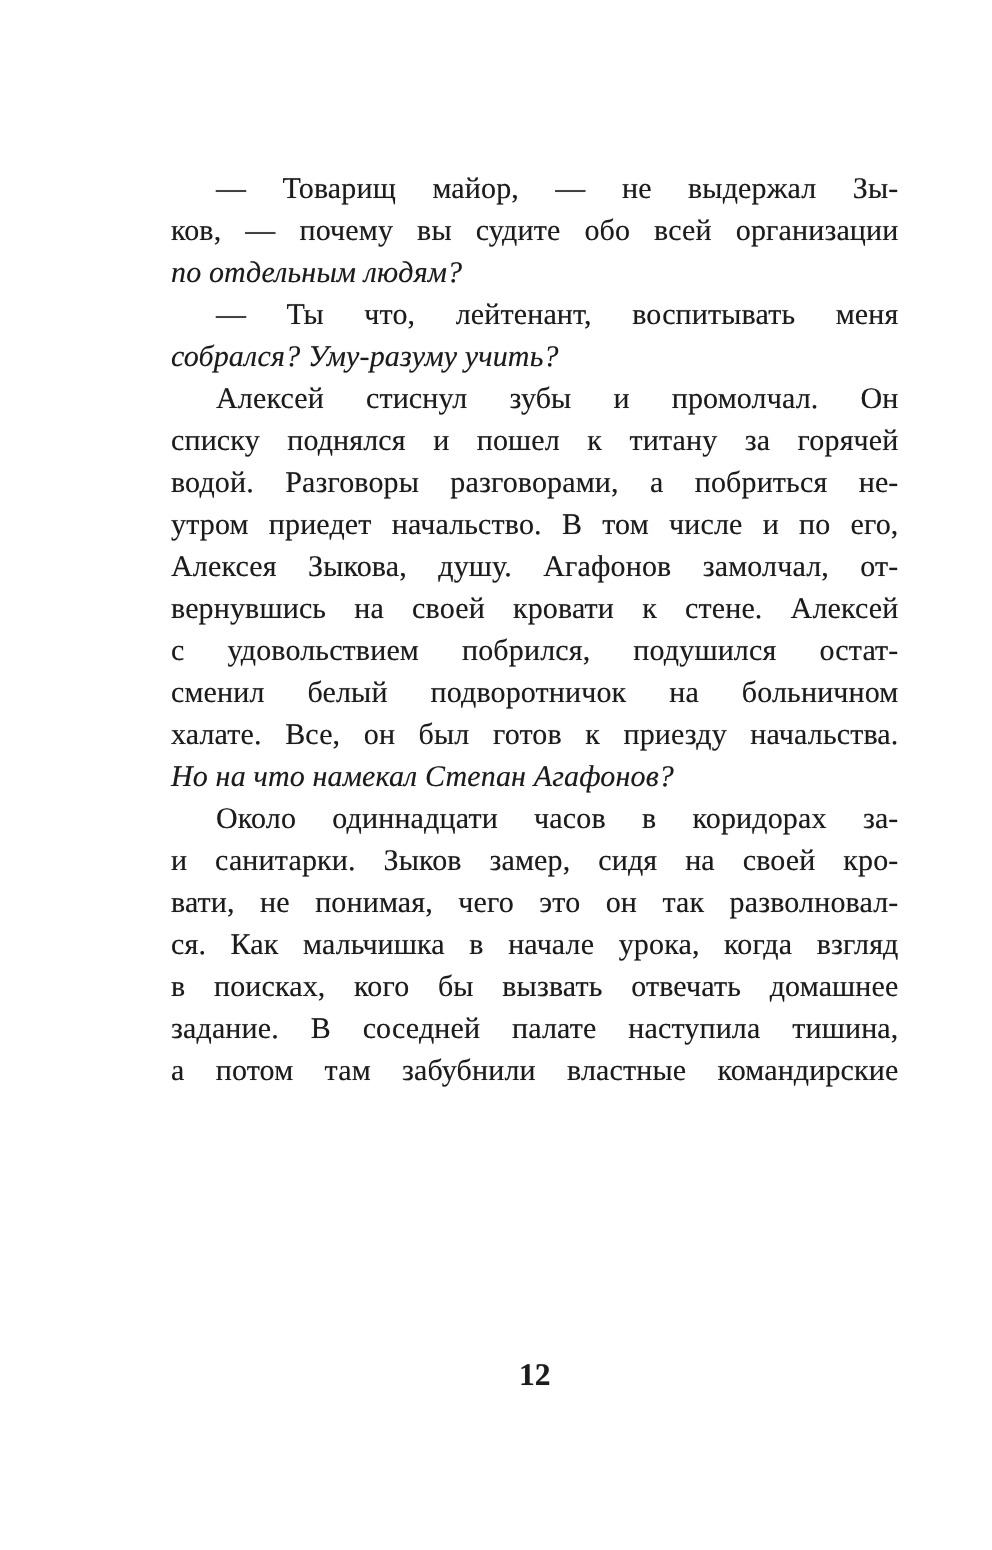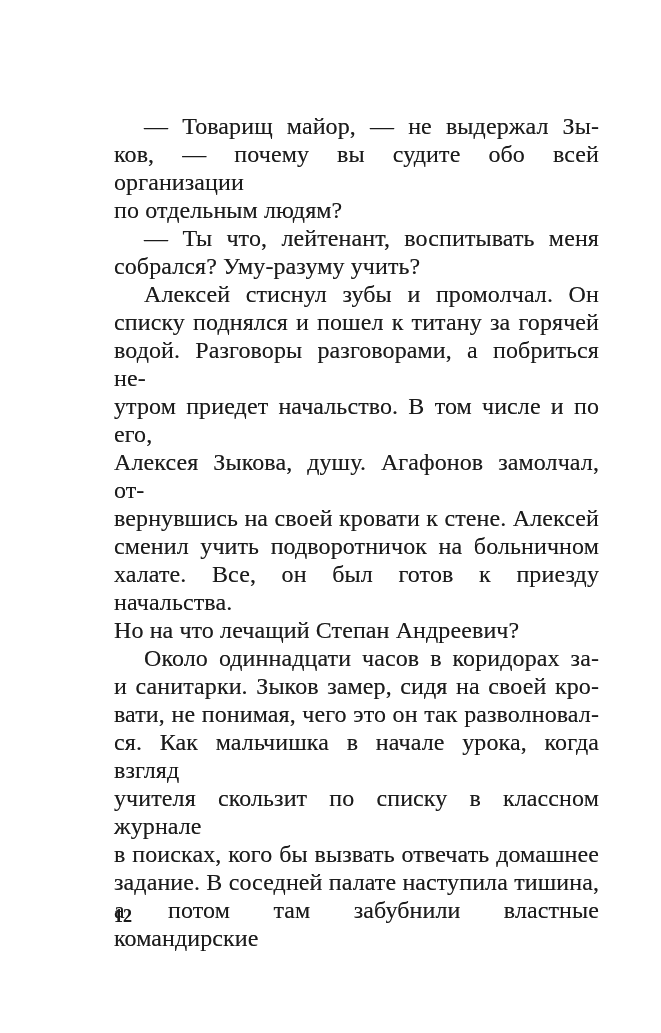--- a/index.html
+++ b/index.html
@@ -15,69 +15,70 @@
   }
   .page {
     position: absolute;
     inset: 0;
   }
   .text-block {
     position: absolute;
     left: 114px;
     top: 112px;
     width: 485px;
-    font-size: 24px;
+    font-size: 20px;
     line-height: 28px;
     letter-spacing: 0.1px;
     text-shadow: 0 0 0.5px rgba(40,40,40,0.55);
   }
   .line {
     text-align: justify;
     text-align-last: justify;
   }
   .line.para-end {
     text-align-last: left;
+    font-style: italic;
   }
   .line.para-start {
     text-indent: 30px;
   }
   .page-number {
     position: absolute;
     left: 114px;
     width: 485px;
     top: 901px;
-    text-align: left;
+    text-align: center;
     font-weight: bold;
-    font-size: 18px;
+    font-size: 21px;
     line-height: 30px;
     text-shadow: 0 0 0.5px rgba(40,40,40,0.55);
   }
 </style>
 </head>
 <body style="background: rgb(255, 255, 255); color: rgb(27, 27, 27);">
 
 <div class="page">
   <div class="text-block" id="text-block">
       <div class="line para-start">— Товарищ майор, — не выдержал Зы-</div>
       <div class="line">ков, — почему вы судите обо всей организации</div>
       <div class="line para-end">по отдельным людям?</div>
       <div class="line para-start">— Ты что, лейтенант, воспитывать меня</div>
       <div class="line para-end">собрался? Уму-разуму учить?</div>
       <div class="line para-start">Алексей стиснул зубы и промолчал. Он</div>
       <div class="line">списку поднялся и пошел к титану за горячей</div>
       <div class="line">водой. Разговоры разговорами, а побриться не-</div>
       <div class="line">утром приедет начальство. В том числе и по его,</div>
       <div class="line">Алексея Зыкова, душу. Агафонов замолчал, от-</div>
       <div class="line">вернувшись на своей кровати к стене. Алексей</div>
-      <div class="line">сменил учить подворотничок на больничном</div>
+      <div class="line">с удовольствием побрился, подушился остат-</div>
+      <div class="line">сменил белый подворотничок на больничном</div>
       <div class="line">халате. Все, он был готов к приезду начальства.</div>
-      <div class="line para-end">Но на что лечащий Степан Андреевич?</div>
+      <div class="line para-end">Но на что намекал Степан Агафонов?</div>
       <div class="line para-start">Около одиннадцати часов в коридорах за-</div>
       <div class="line">и санитарки. Зыков замер, сидя на своей кро-</div>
       <div class="line">вати, не понимая, чего это он так разволновал-</div>
       <div class="line">ся. Как мальчишка в начале урока, когда взгляд</div>
-      <div class="line">учителя скользит по списку в классном журнале</div>
       <div class="line">в поисках, кого бы вызвать отвечать домашнее</div>
       <div class="line">задание. В соседней палате наступила тишина,</div>
       <div class="line">а потом там забубнили властные командирские</div>
     </div>
   <div class="page-number">12</div>
 </div>
 
 </body></html>

